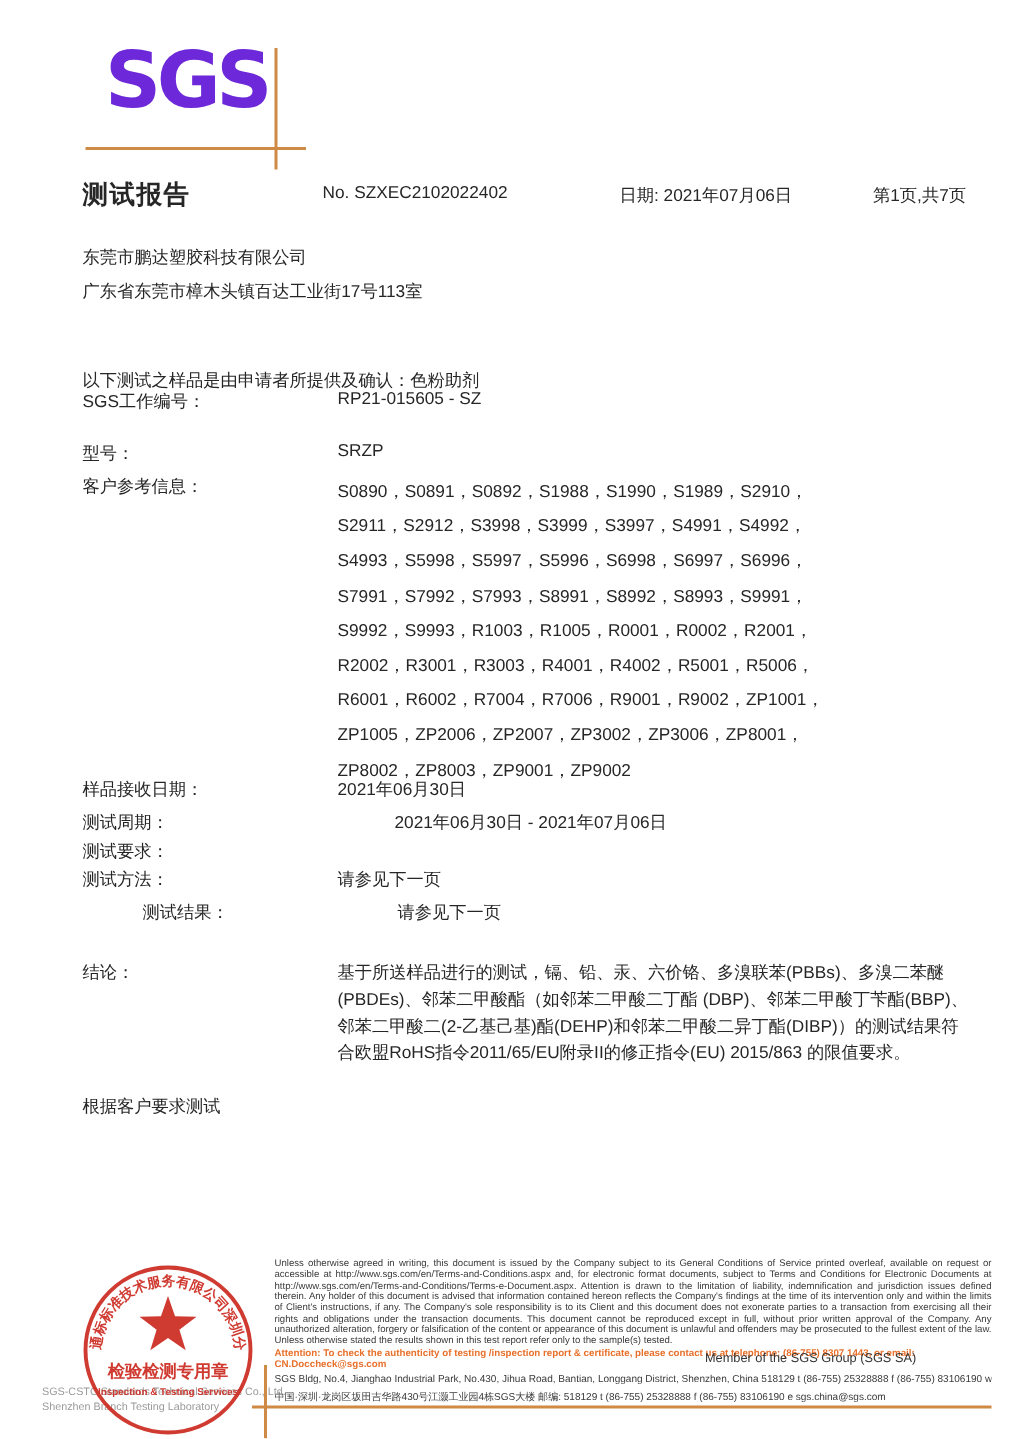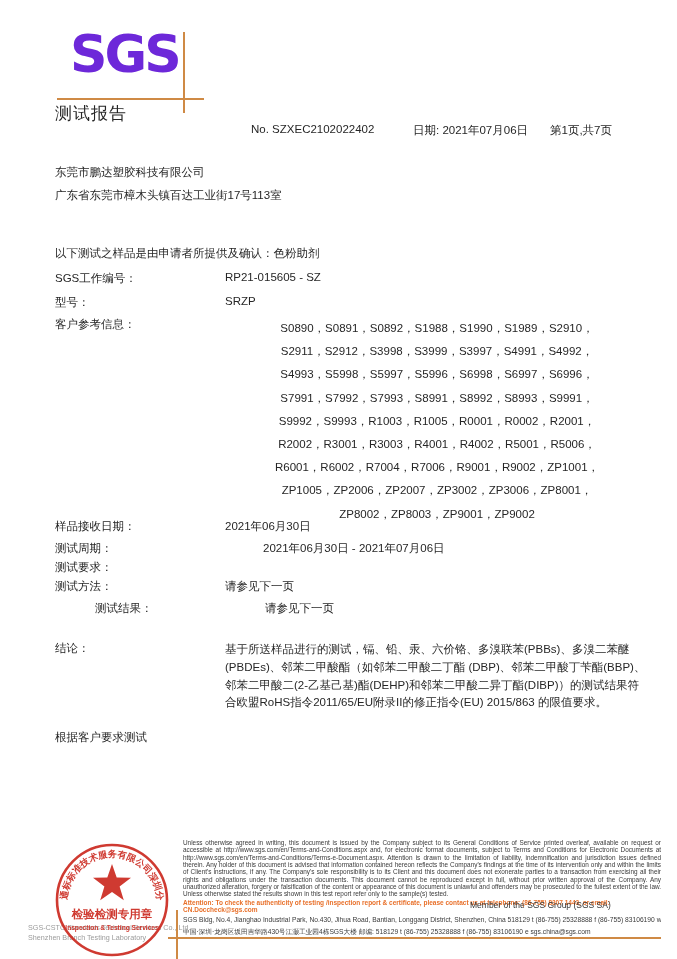--- a/index.html
+++ b/index.html
@@ -15,35 +15,35 @@
   
   .logo-text{
     position:absolute;left:70px;top:28px;
     font-family:"DejaVu Sans","Liberation Sans",sans-serif;
     font-weight:bold;font-size:52px;line-height:52px;
     color:#6d28d9;letter-spacing:-3px;
   }
   .logo-hline{position:absolute;left:57px;top:98px;width:147px;height:2px;background:#cf8a45;}
   .logo-vline{position:absolute;left:183px;top:32px;width:2px;height:81px;background:#cf8a45;}
   
-  .doc-title{position:absolute;left:55px;top:102px;font-size:17px;font-weight:normal;letter-spacing:1px;}
-  .report-no{position:absolute;left:215px;top:123px;margin-left:36px;}
+  .doc-title{position:absolute;left:55px;top:118px;font-size:17px;font-weight:bold;letter-spacing:1px;}
+  .report-no{position:absolute;left:215px;top:123px;}
   .report-date{position:absolute;left:413px;top:123px;}
-  .page-info{position:absolute;left:550px;top:123px;}
+  .page-info{position:absolute;left:582px;top:123px;}
   
   .applicant{position:absolute;left:55px;top:161px;line-height:22.5px;}
   
   .row{position:absolute;left:55px;display:flex;}
   .row .label{width:170px;flex:0 0 170px;}
   .row .val{width:424px;}
   .statement{top:246px;}
-  .r-job{top:271px;}
+  .r-job{top:260px;}
   .r-model{top:295px;}
   .r-ref{top:317px;}
-  .ref-line{line-height:23.2px;height:23.2px;text-align:center;}
+  .ref-line{line-height:23.2px;height:23.2px;}
   .r-received{top:519px;}
   .r-period{top:541px;gap:38px;}
   .r-requested{top:560px;flex-direction:column;}
   .r-method{top:579px;}
   .r-results{top:601px;margin-left:40px;}
   .r-conclusion{top:629px;margin-top:12px;}
   .r-conclusion .val{line-height:17.8px;}
   
   .legal-block{
     position:absolute;left:183px;top:839px;width:478px;

